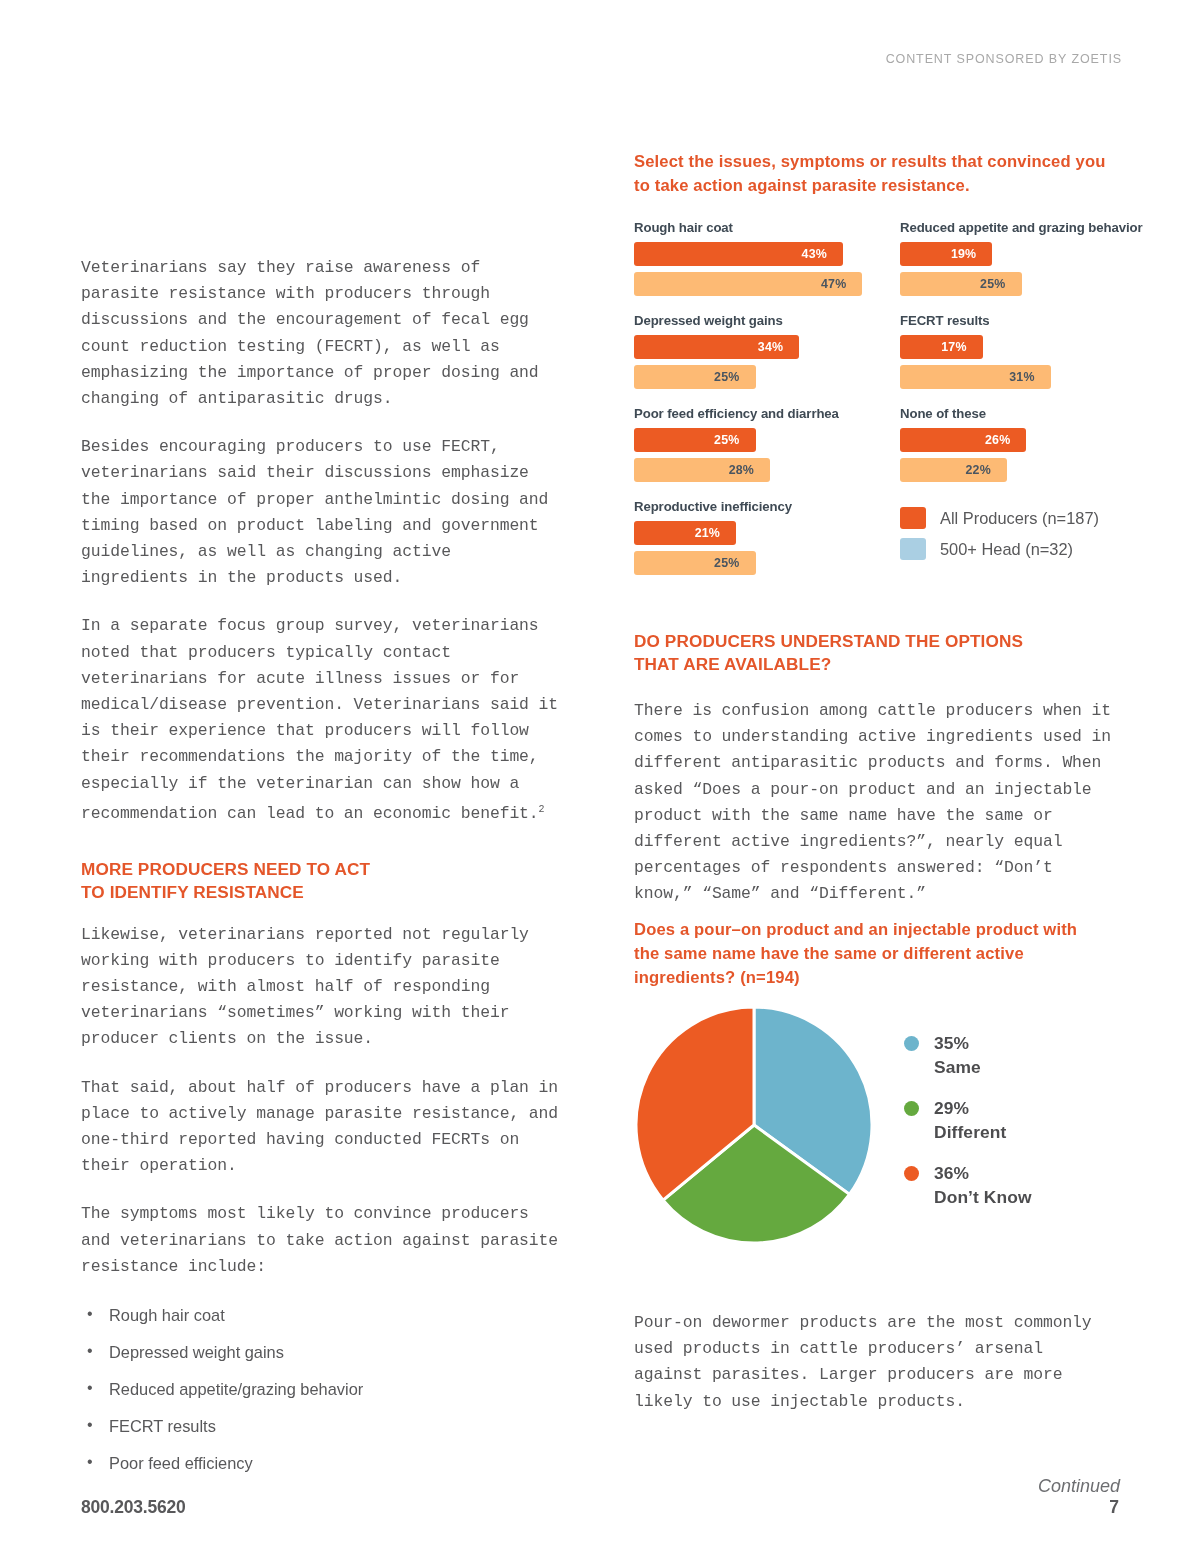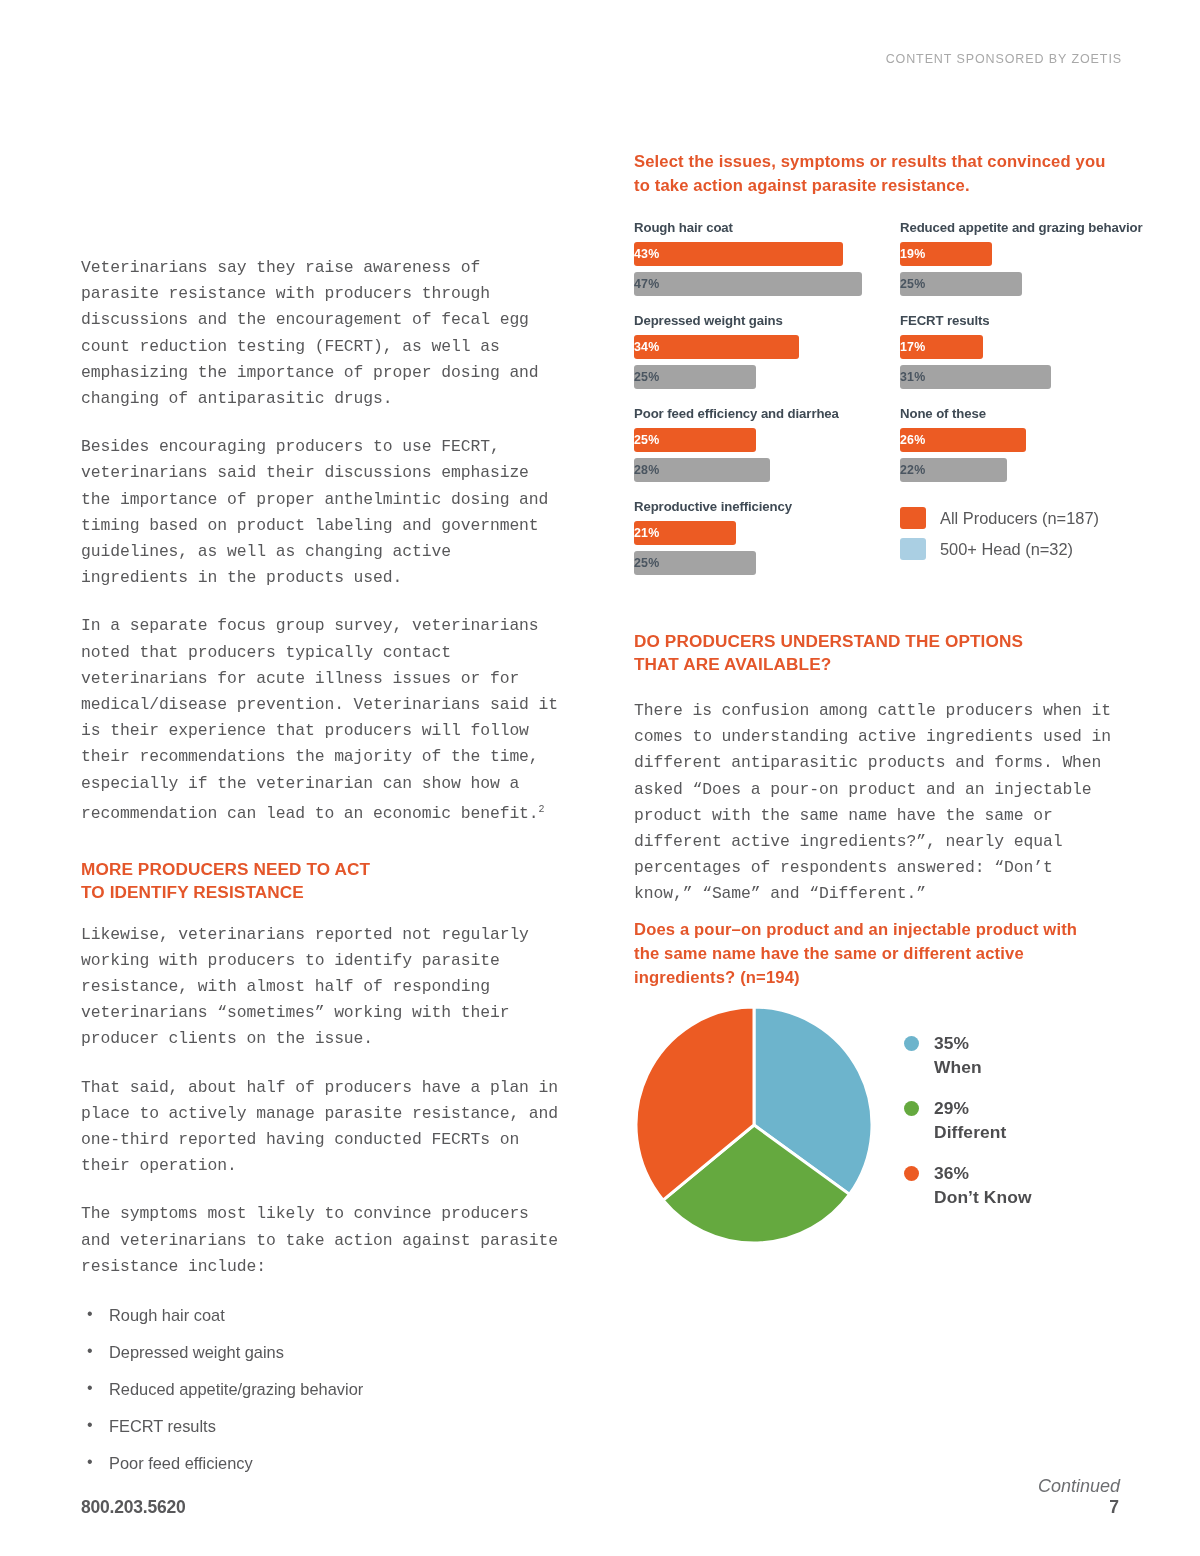--- a/index.html
+++ b/index.html
@@ -112,23 +112,24 @@
     margin-bottom: 7px;
     white-space: nowrap;
   }
   .bar-row { height: 24px; margin-bottom: 6px; position: relative; }
   .bar {
     height: 24px;
     border-radius: 3px;
     position: relative;
     display: flex;
     align-items: center;
+    justify-content: flex-end;
   }
   .bar.orange { background: #ec5b23; }
-  .bar.blue   { background: #a3a3a3; }
+  .bar.blue   { background: #fdba74; }
   .bar .val {
     font-size: 12.4px;
     font-weight: bold;
     padding-right: 16px;
     letter-spacing: 0.2px;
   }
   .bar.orange .val { color: #ffffff; }
   .bar.blue   .val { color: #4a5560; }
 
   
@@ -349,38 +350,39 @@
           <path d="M 120 120 L 120.00000000000001 2 A 118 118 0 0 1 215.46400533624382 189.3586597705118 Z" fill="#6db4cc" stroke="#ffffff" stroke-width="3"></path>
           <path d="M 120 120 L 215.46400533624382 189.3586597705118 A 118 118 0 0 1 29.07943735245692 195.21603079034543 Z" fill="#65a93f" stroke="#ffffff" stroke-width="3"></path>
           <path d="M 120 120 L 29.07943735245692 195.21603079034543 A 118 118 0 0 1 119.99999999999997 2 Z" fill="#ec5b23" stroke="#ffffff" stroke-width="3"></path>
         </svg>
       <div class="pie-legend" id="pie-legend">
           <div class="pie-legend-item">
             <div class="pie-legend-head">
               <span class="pie-dot" style="background: rgb(109, 180, 204);"></span>
               <span class="pie-pct">35%</span>
             </div>
-            <div class="pie-name">When</div>
+            <div class="pie-name">Same</div>
           </div>
           <div class="pie-legend-item">
             <div class="pie-legend-head">
               <span class="pie-dot" style="background: rgb(101, 169, 63);"></span>
               <span class="pie-pct">29%</span>
             </div>
             <div class="pie-name">Different</div>
           </div>
           <div class="pie-legend-item">
             <div class="pie-legend-head">
               <span class="pie-dot" style="background: rgb(236, 91, 35);"></span>
               <span class="pie-pct">36%</span>
             </div>
             <div class="pie-name">Don’t Know</div>
           </div>
         </div>
     </div>
 
+    <p class="body" style="position:absolute; top:1160px; left:0; width:460px;">Pour-on dewormer products are the most commonly used products in cattle producers’ arsenal against parasites. Larger producers are more likely to use injectable products.</p>
 
     <div class="continued" style="position:absolute; top:1290px; left:0; width:486px;">Continued</div>
   </div>
 </div>
 
 <div class="footer-phone">800.203.5620</div>
 <div class="footer-page">7</div>
 
 </body></html>

